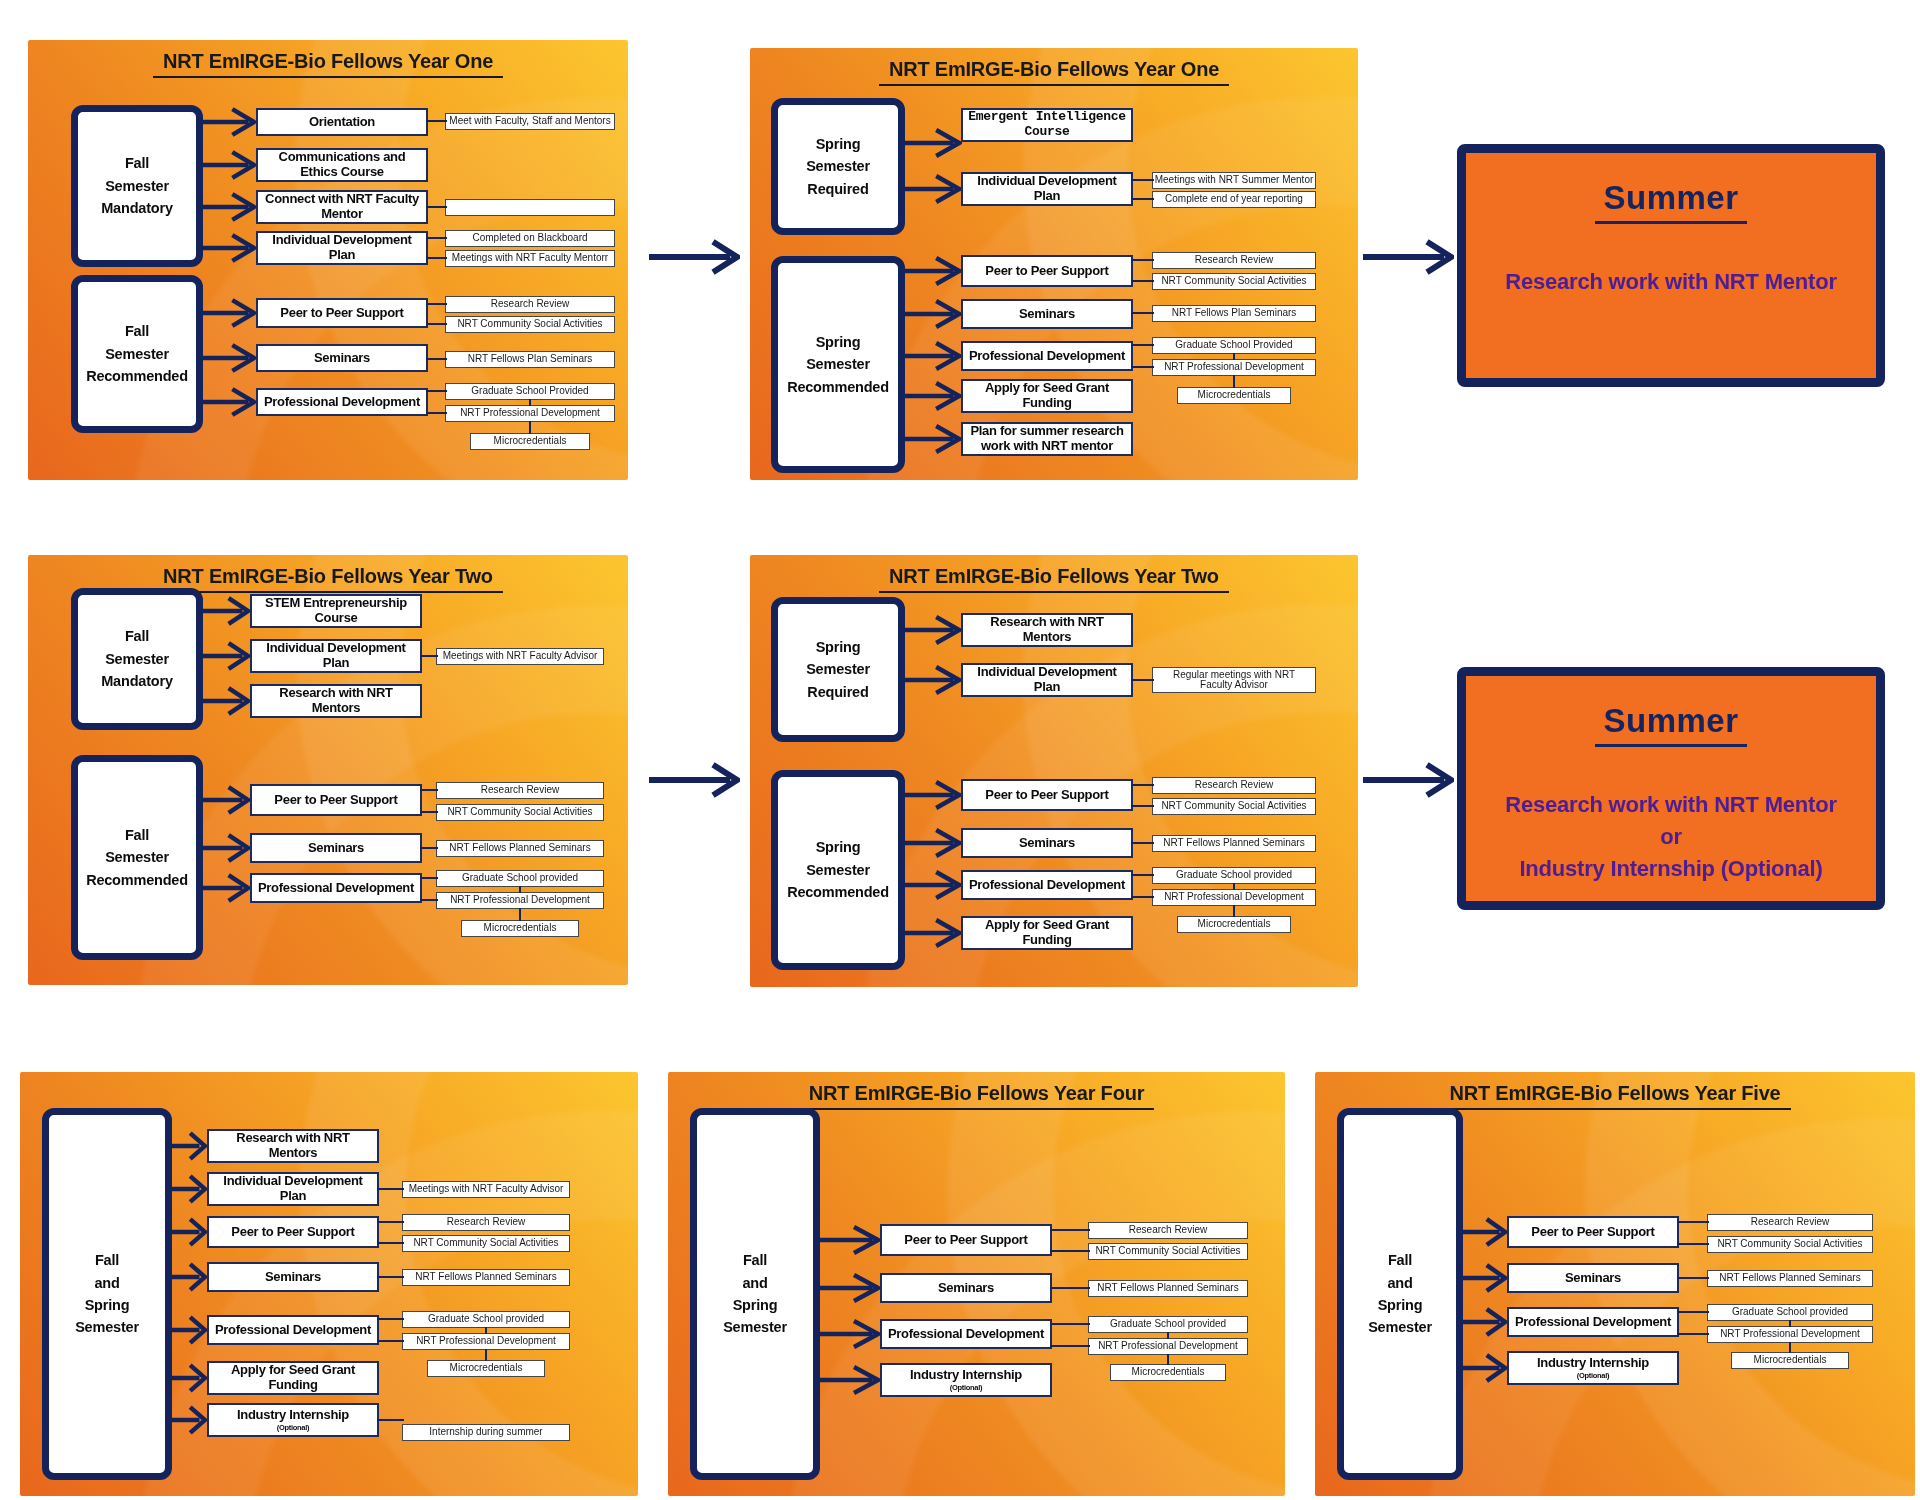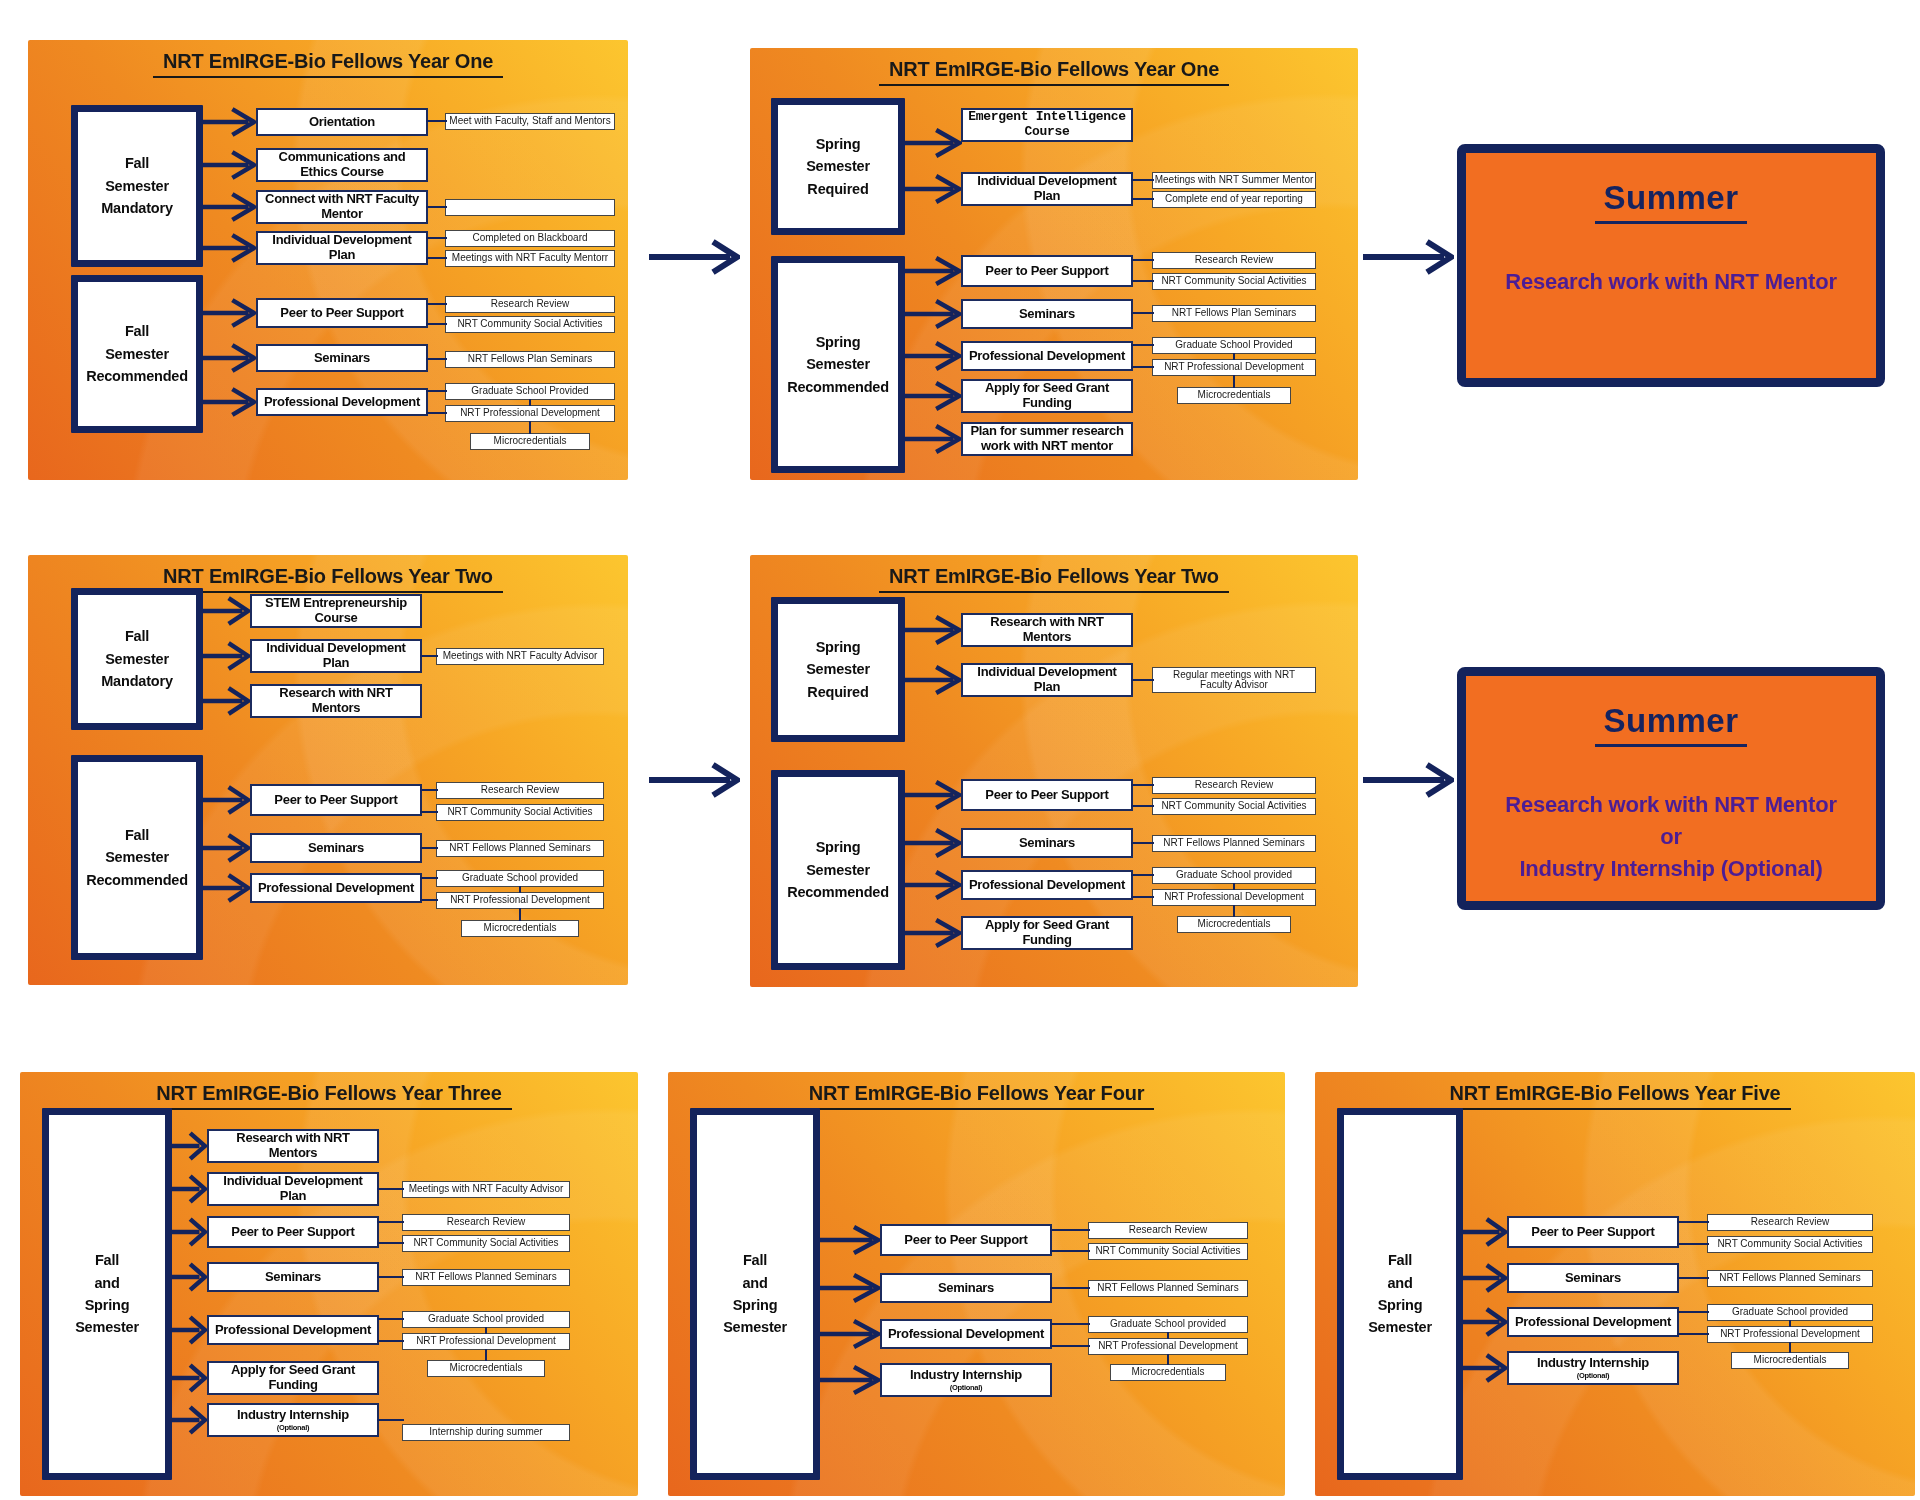--- a/index.html
+++ b/index.html
@@ -18,21 +18,21 @@
   }
   .panel-title{position:absolute;top:10px;left:0;width:100%;text-align:center;}
   .panel-title span{
     display:inline-block;font-size:20px;font-weight:bold;color:#191919;
     letter-spacing:-0.2px;border-bottom:2.5px solid #191919;padding:0 10px 3px 10px;
   }
   .group-box{
     position:absolute;background:#ffffff;border:7px solid #14235c;
     display:flex;align-items:center;justify-content:center;text-align:center;
     font-weight:bold;color:#0d0d0d;font-size:14.5px;line-height:1.55;
-    white-space:pre-line;letter-spacing:-0.2px;border-radius:1px;
+    white-space:pre-line;letter-spacing:-0.2px;border-radius:12px;
   }
   .item-box{
     position:absolute;background:#ffffff;border:2px solid #1c2b5e;
     display:flex;flex-direction:column;align-items:center;justify-content:center;text-align:center;
     font-weight:bold;color:#0b0b0b;font-size:13px;line-height:1.12;
     letter-spacing:-0.3px;padding:1px 4px;
   }
   .item-sub{font-size:7.5px;font-weight:bold;line-height:1;margin-top:1px;}
   .small-box{
     position:absolute;background:#ffffff;border:1.5px solid #454545;
@@ -340,21 +340,20 @@
       <div class="conn-v" style="left: 482.75px; top: 349.5px; height: 12px; position: absolute;"></div>
       <svg width="60" height="34" class="arrow-svg" style="left: 152px; top: 361px;">
         <line x1="1" y1="17" x2="51.5" y2="17" stroke="#14235c" stroke-width="4.5"></line>
         <polyline points="34.2,4.08 57,17 34.2,29.92" fill="none" stroke="#14235c" stroke-width="4.5"></polyline>
       </svg>
       <div class="item-box" style="left: 211px; top: 361px; width: 172px; height: 34px; position: absolute;">
         <span>Apply for Seed Grant Funding</span>
       </div>
     </div>
     <div class="panel" style="left: 20px; top: 1072px; width: 618px; height: 424px; position: absolute;">
-      <div class="panel-title"><span>NRT EmIRGE-Bio Fellows Year Three</span></div>
       <div class="group-box" style="left: 22px; top: 36px; width: 130px; height: 372px; position: absolute;">Fall
 and
 Spring
 Semester</div>
       <svg width="39" height="34" class="arrow-svg" style="left: 149px; top: 57px;">
         <line x1="1" y1="17" x2="30.5" y2="17" stroke="#14235c" stroke-width="4.5"></line>
         <polyline points="21.18,4.08 36,17 21.18,29.92" fill="none" stroke="#14235c" stroke-width="4.5"></polyline>
       </svg>
       <div class="item-box" style="left: 187px; top: 57px; width: 172px; height: 34px; position: absolute;">
         <span>Research with NRT Mentors</span>

